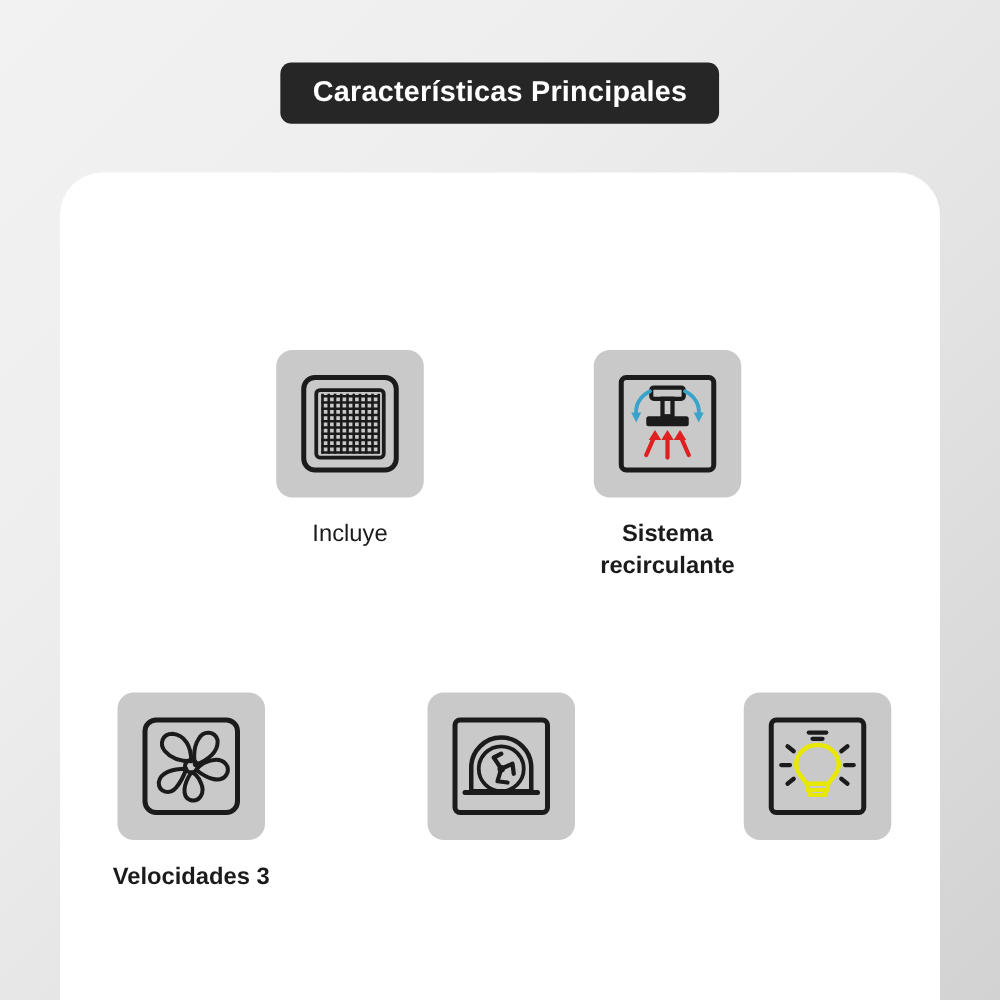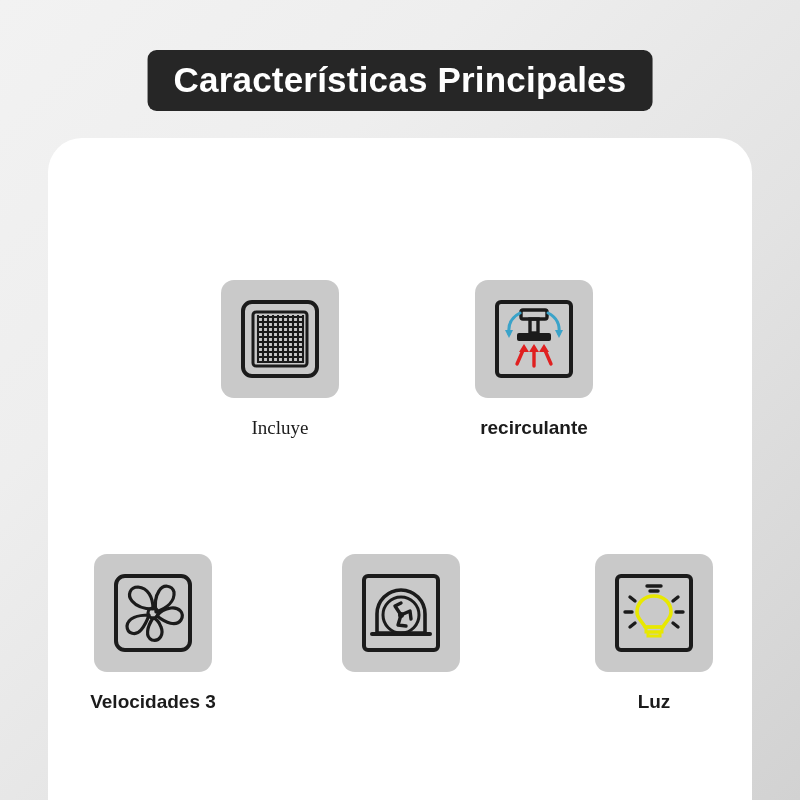--- a/index.html
+++ b/index.html
@@ -24,21 +24,21 @@
   
   .title-pill {
     position: absolute;
     left: 50%;
     transform: translateX(-50%);
     top: 50px;
     background: #262626;
     color: #ffffff;
     border-radius: 9px;
     padding: 12px 26px 14px 26px;
-    font-size: 35px;
+    font-size: 23px;
     font-weight: bold;
     letter-spacing: 0.2px;
     white-space: nowrap;
     line-height: 1;
   }
 
   
   .card {
     position: absolute;
     left: 48px;
@@ -84,21 +84,21 @@
   .caption {
     margin-top: 17px;
     font-size: 19px;
     line-height: 1.34;
     color: #1b1b1b;
   }
   .caption .lite { font-weight: normal; }
   .caption .bold { font-weight: bold; }
 
   
-  .f-filtro { left: 180px; top: 0; font-family: Liberation Serif, serif; }
+  .f-filtro { left: 180px; top: 0; }
   .f-recirc { left: 434px; top: 0; }
   .f-vel  { left: 53px;  top: 274px; }
   .f-mot  { left: 301px; top: 274px; }
   .f-luz  { left: 554px; top: 274px; }
 
   .caption-tight { }
 </style>
 </head>
 <body>
 
@@ -174,20 +174,21 @@
               </g>
               <g fill="#e02020">
                 <polygon points="33,48 38,56 28,56"></polygon>
                 <polygon points="43,48 48,56 38,56"></polygon>
                 <polygon points="53,48 58,56 48,56"></polygon>
               </g>
             </svg>
           </span>
         </div>
         <div class="caption">
+          <div class="bold">Sistema</div>
           <div class="bold">recirculante</div>
         </div>
       </div>
 
       <div class="feature f-vel">
         <div class="icon-tile">
           <span>
             <svg width="86" height="86" viewBox="0 0 86 86">
               <rect x="6" y="6" width="74" height="74" rx="9" fill="none" stroke="#1b1b1b" stroke-width="4"></rect>
               <g fill="none" stroke="#1b1b1b" stroke-width="3.2" stroke-linejoin="round" stroke-linecap="round">
@@ -241,20 +242,17 @@
                 <line x1="14" y1="42" x2="21" y2="42"></line>
                 <line x1="65" y1="42" x2="72" y2="42"></line>
                 <line x1="19" y1="27" x2="24" y2="31"></line>
                 <line x1="67" y1="27" x2="62" y2="31"></line>
                 <line x1="19" y1="57" x2="24" y2="53"></line>
                 <line x1="67" y1="57" x2="62" y2="53"></line>
               </g>
             </svg>
           </span>
         </div>
-        <div class="caption caption-tight">
-          <div class="bold">Luz</div>
-        </div>
       </div>
 
     </div>
   </div>
 </div>
 
 </body></html>

